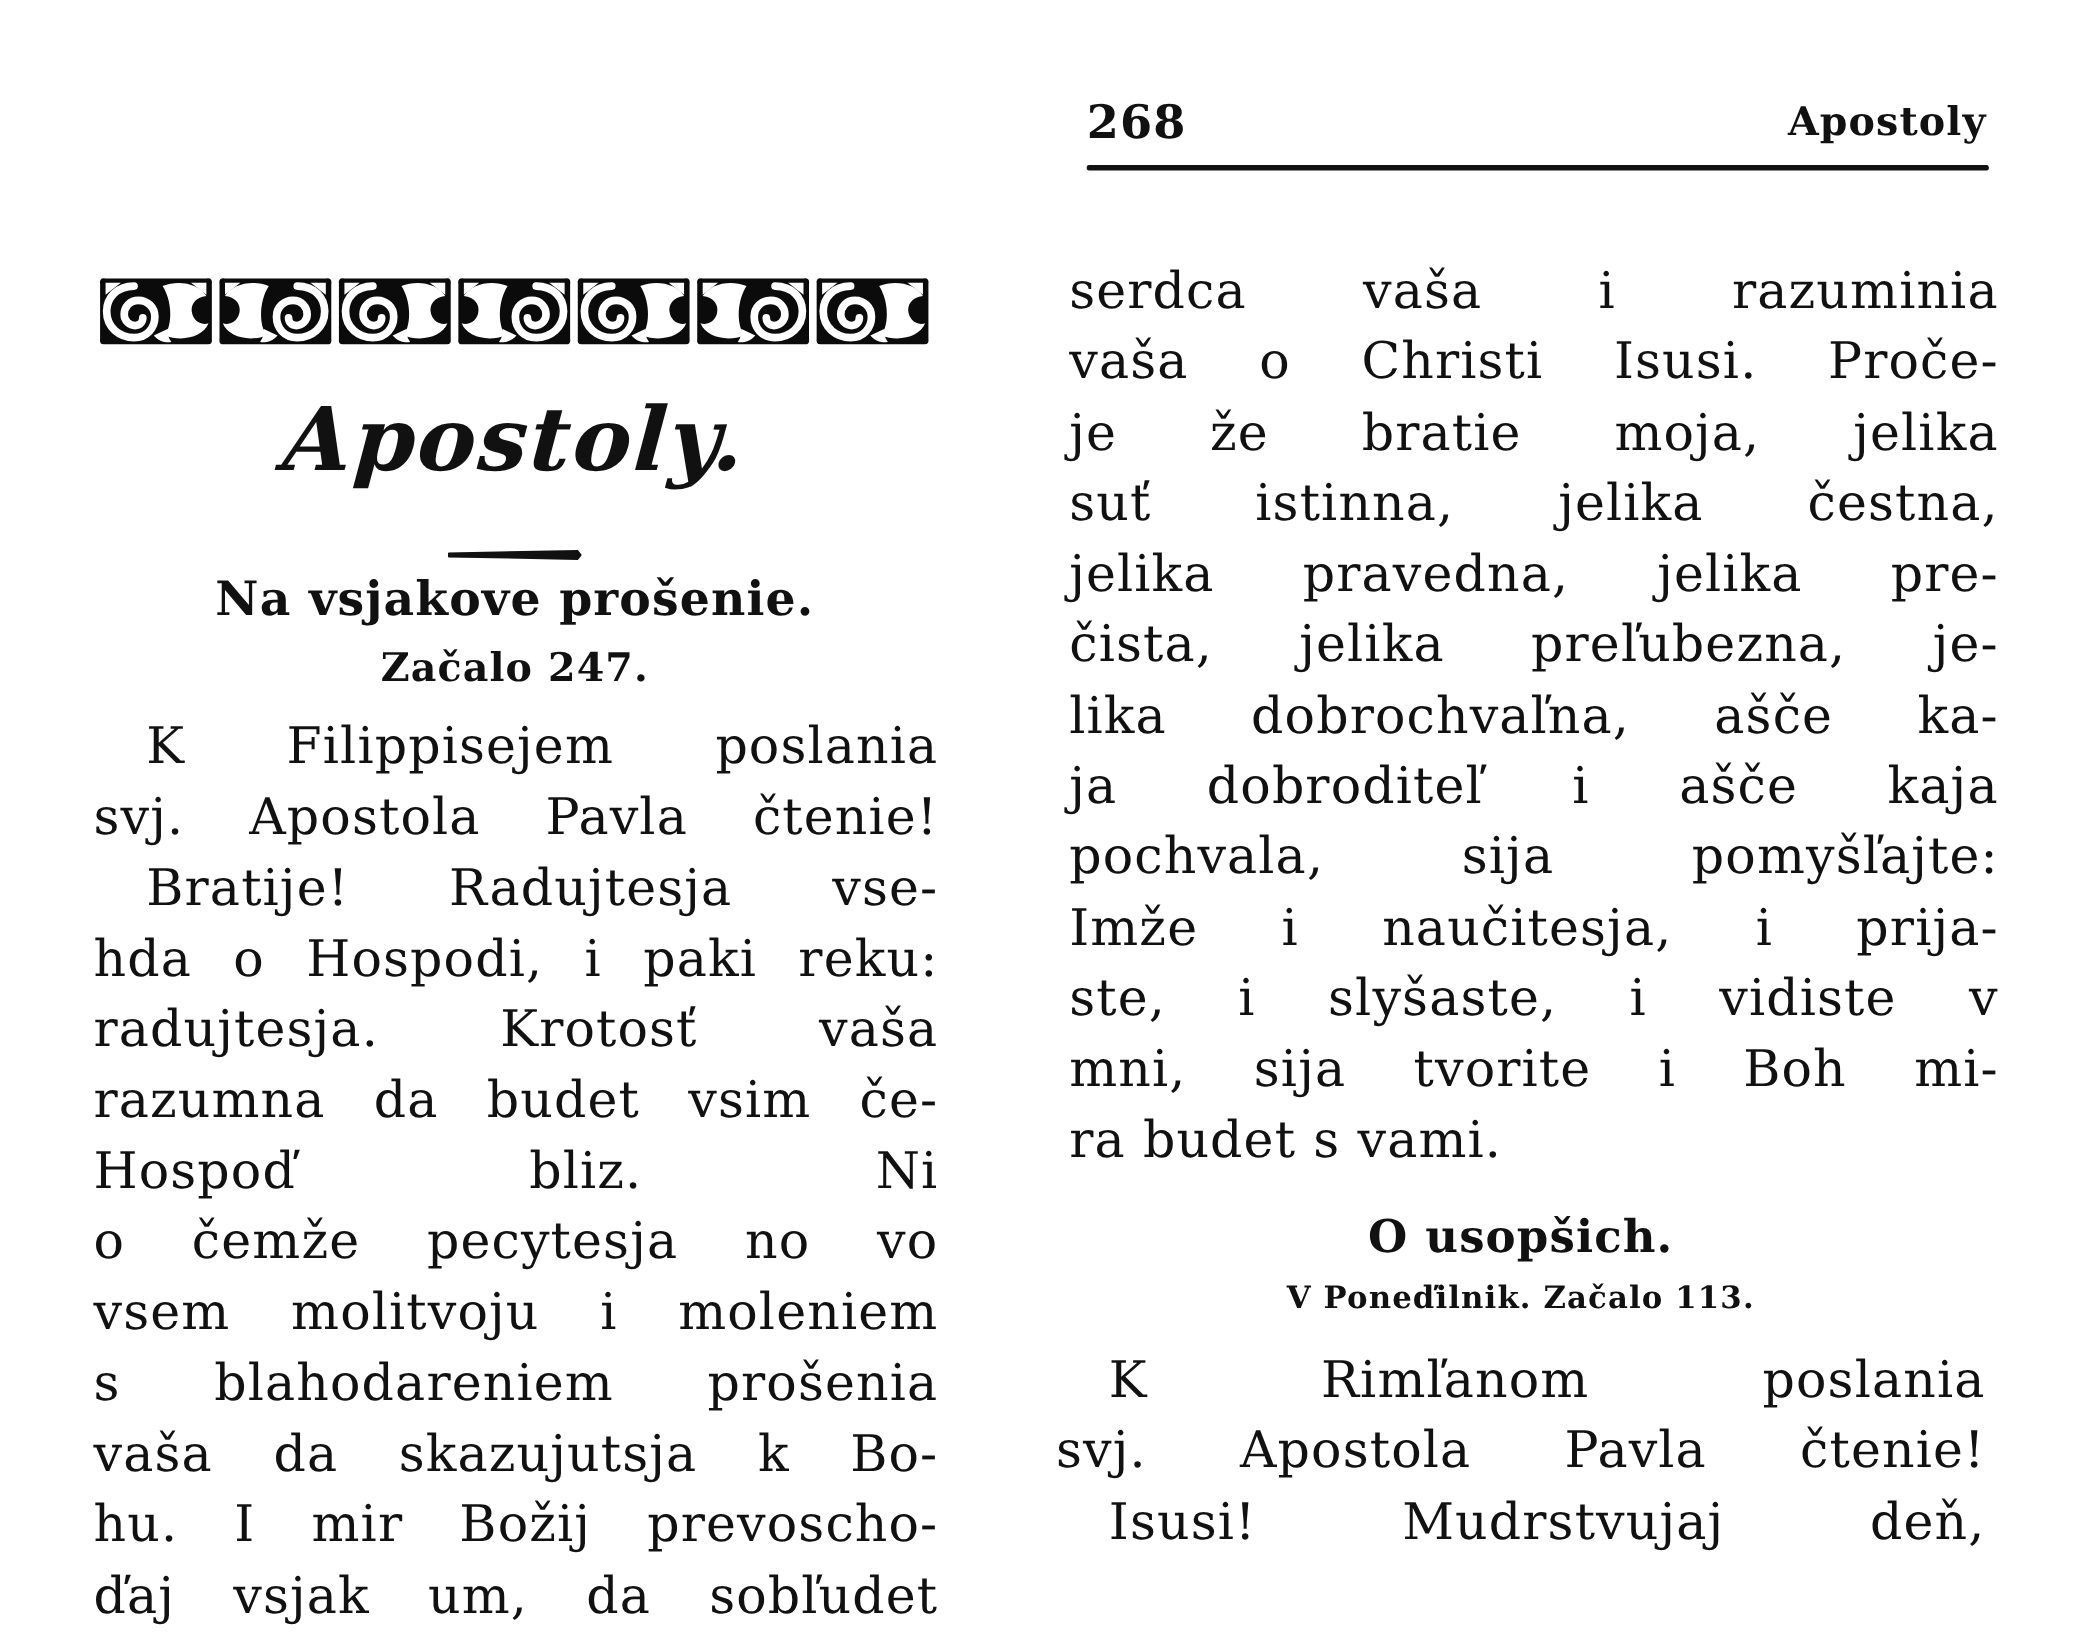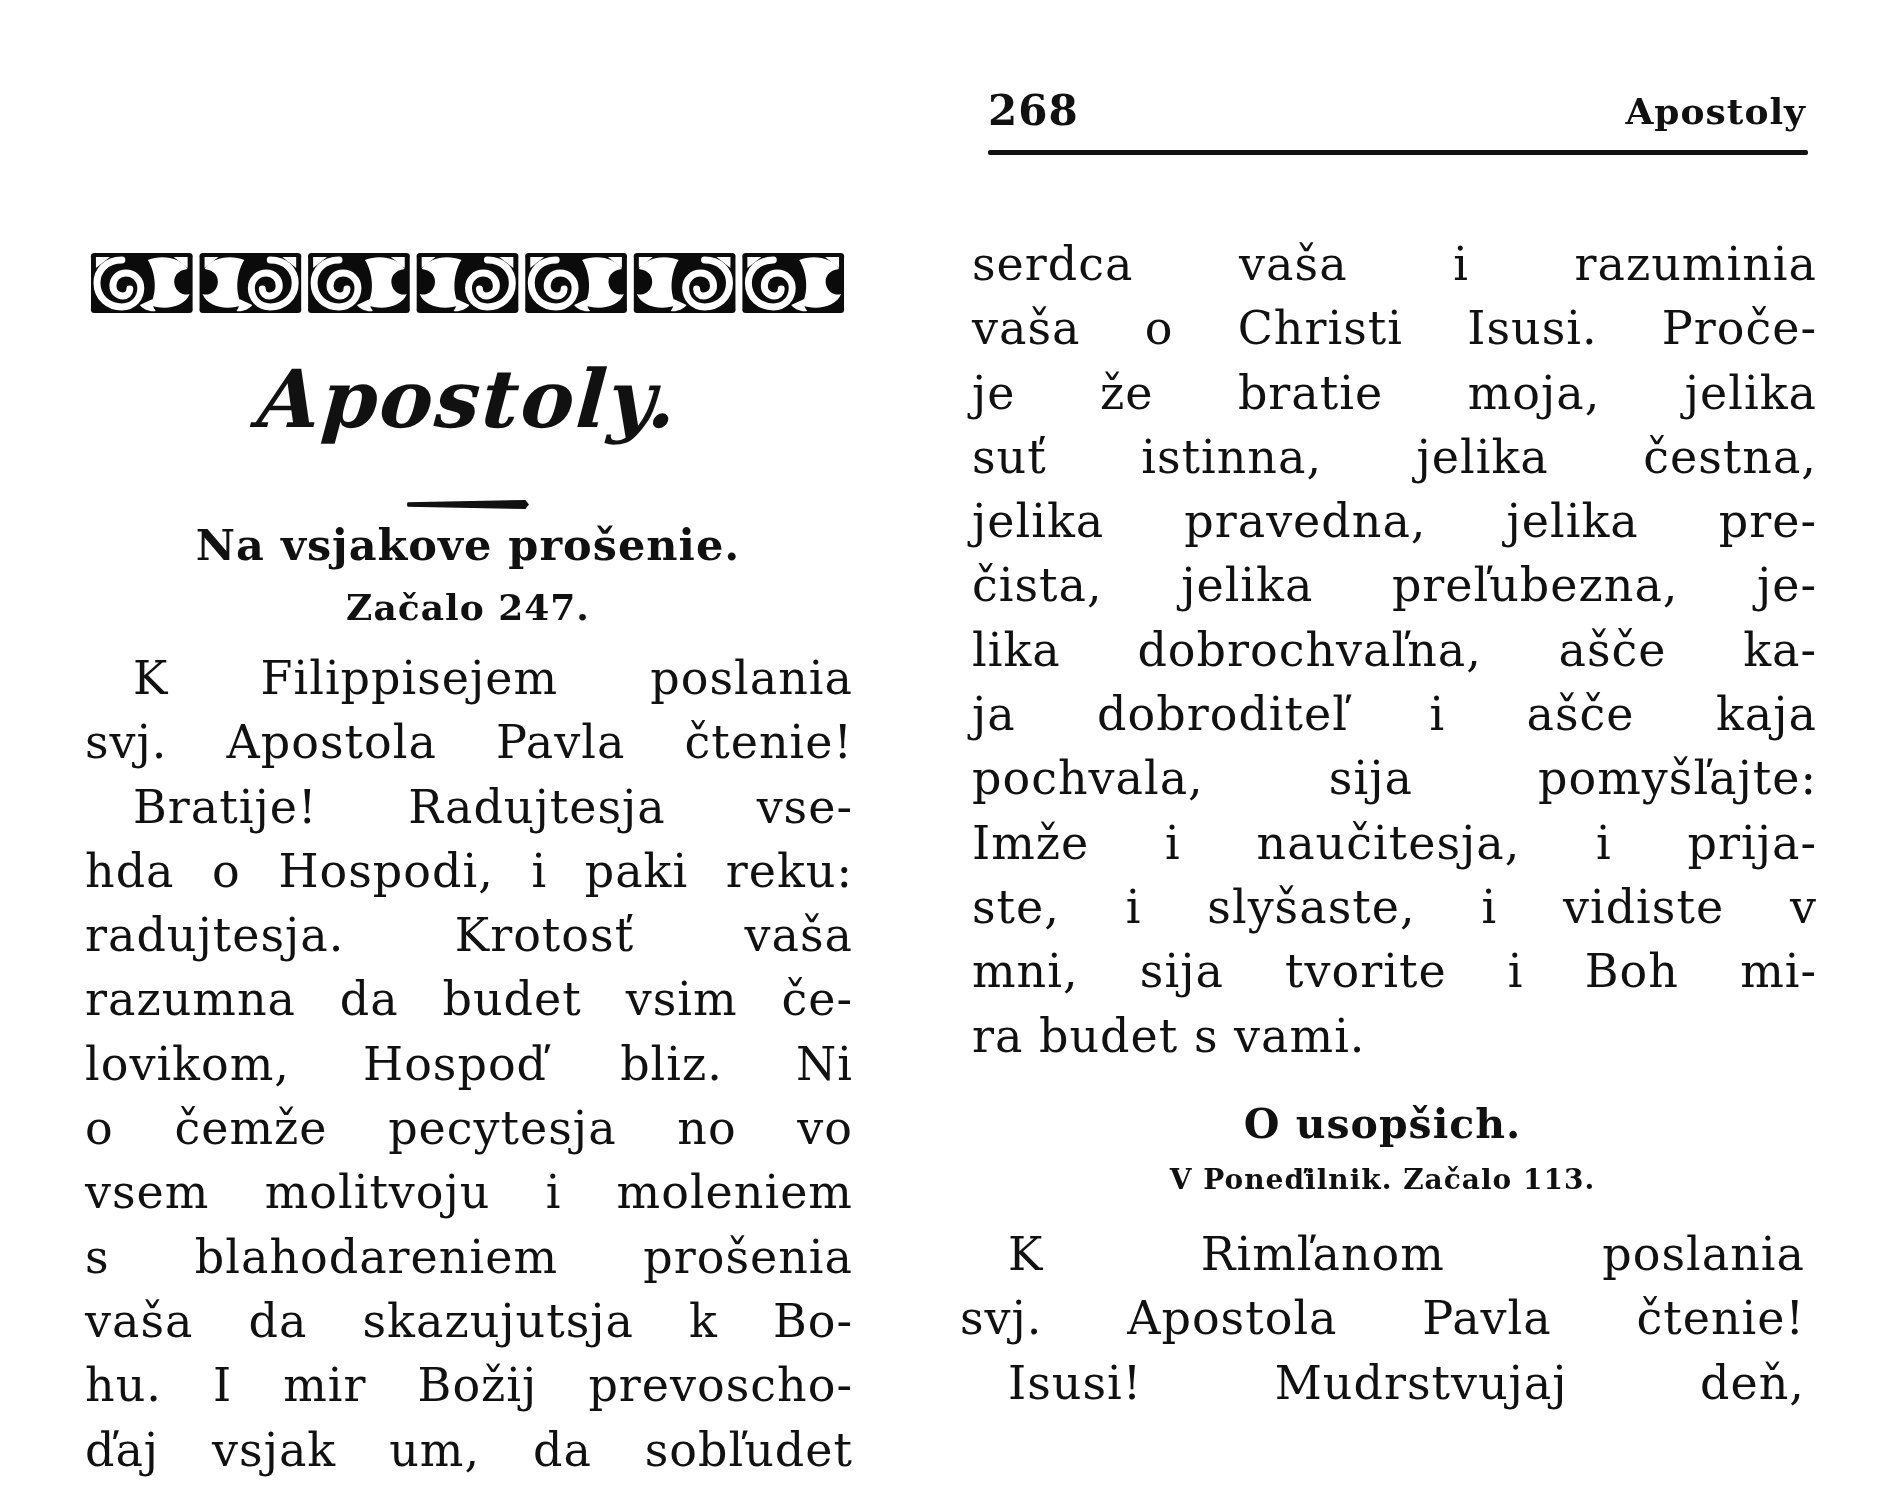--- a/index.html
+++ b/index.html
@@ -147,21 +147,20 @@
       <span>vaša</span>
     </div>
     <div class="tline">
       <span>razumna</span>
       <span>da</span>
       <span>budet</span>
       <span>vsim</span>
       <span>če-</span>
     </div>
     <div class="tline">
-      <span>lovikom,</span>
       <span>Hospoď</span>
       <span>bliz.</span>
       <span>Ni</span>
     </div>
     <div class="tline">
       <span>o</span>
       <span>čemže</span>
       <span>pecytesja</span>
       <span>no</span>
       <span>vo</span>

